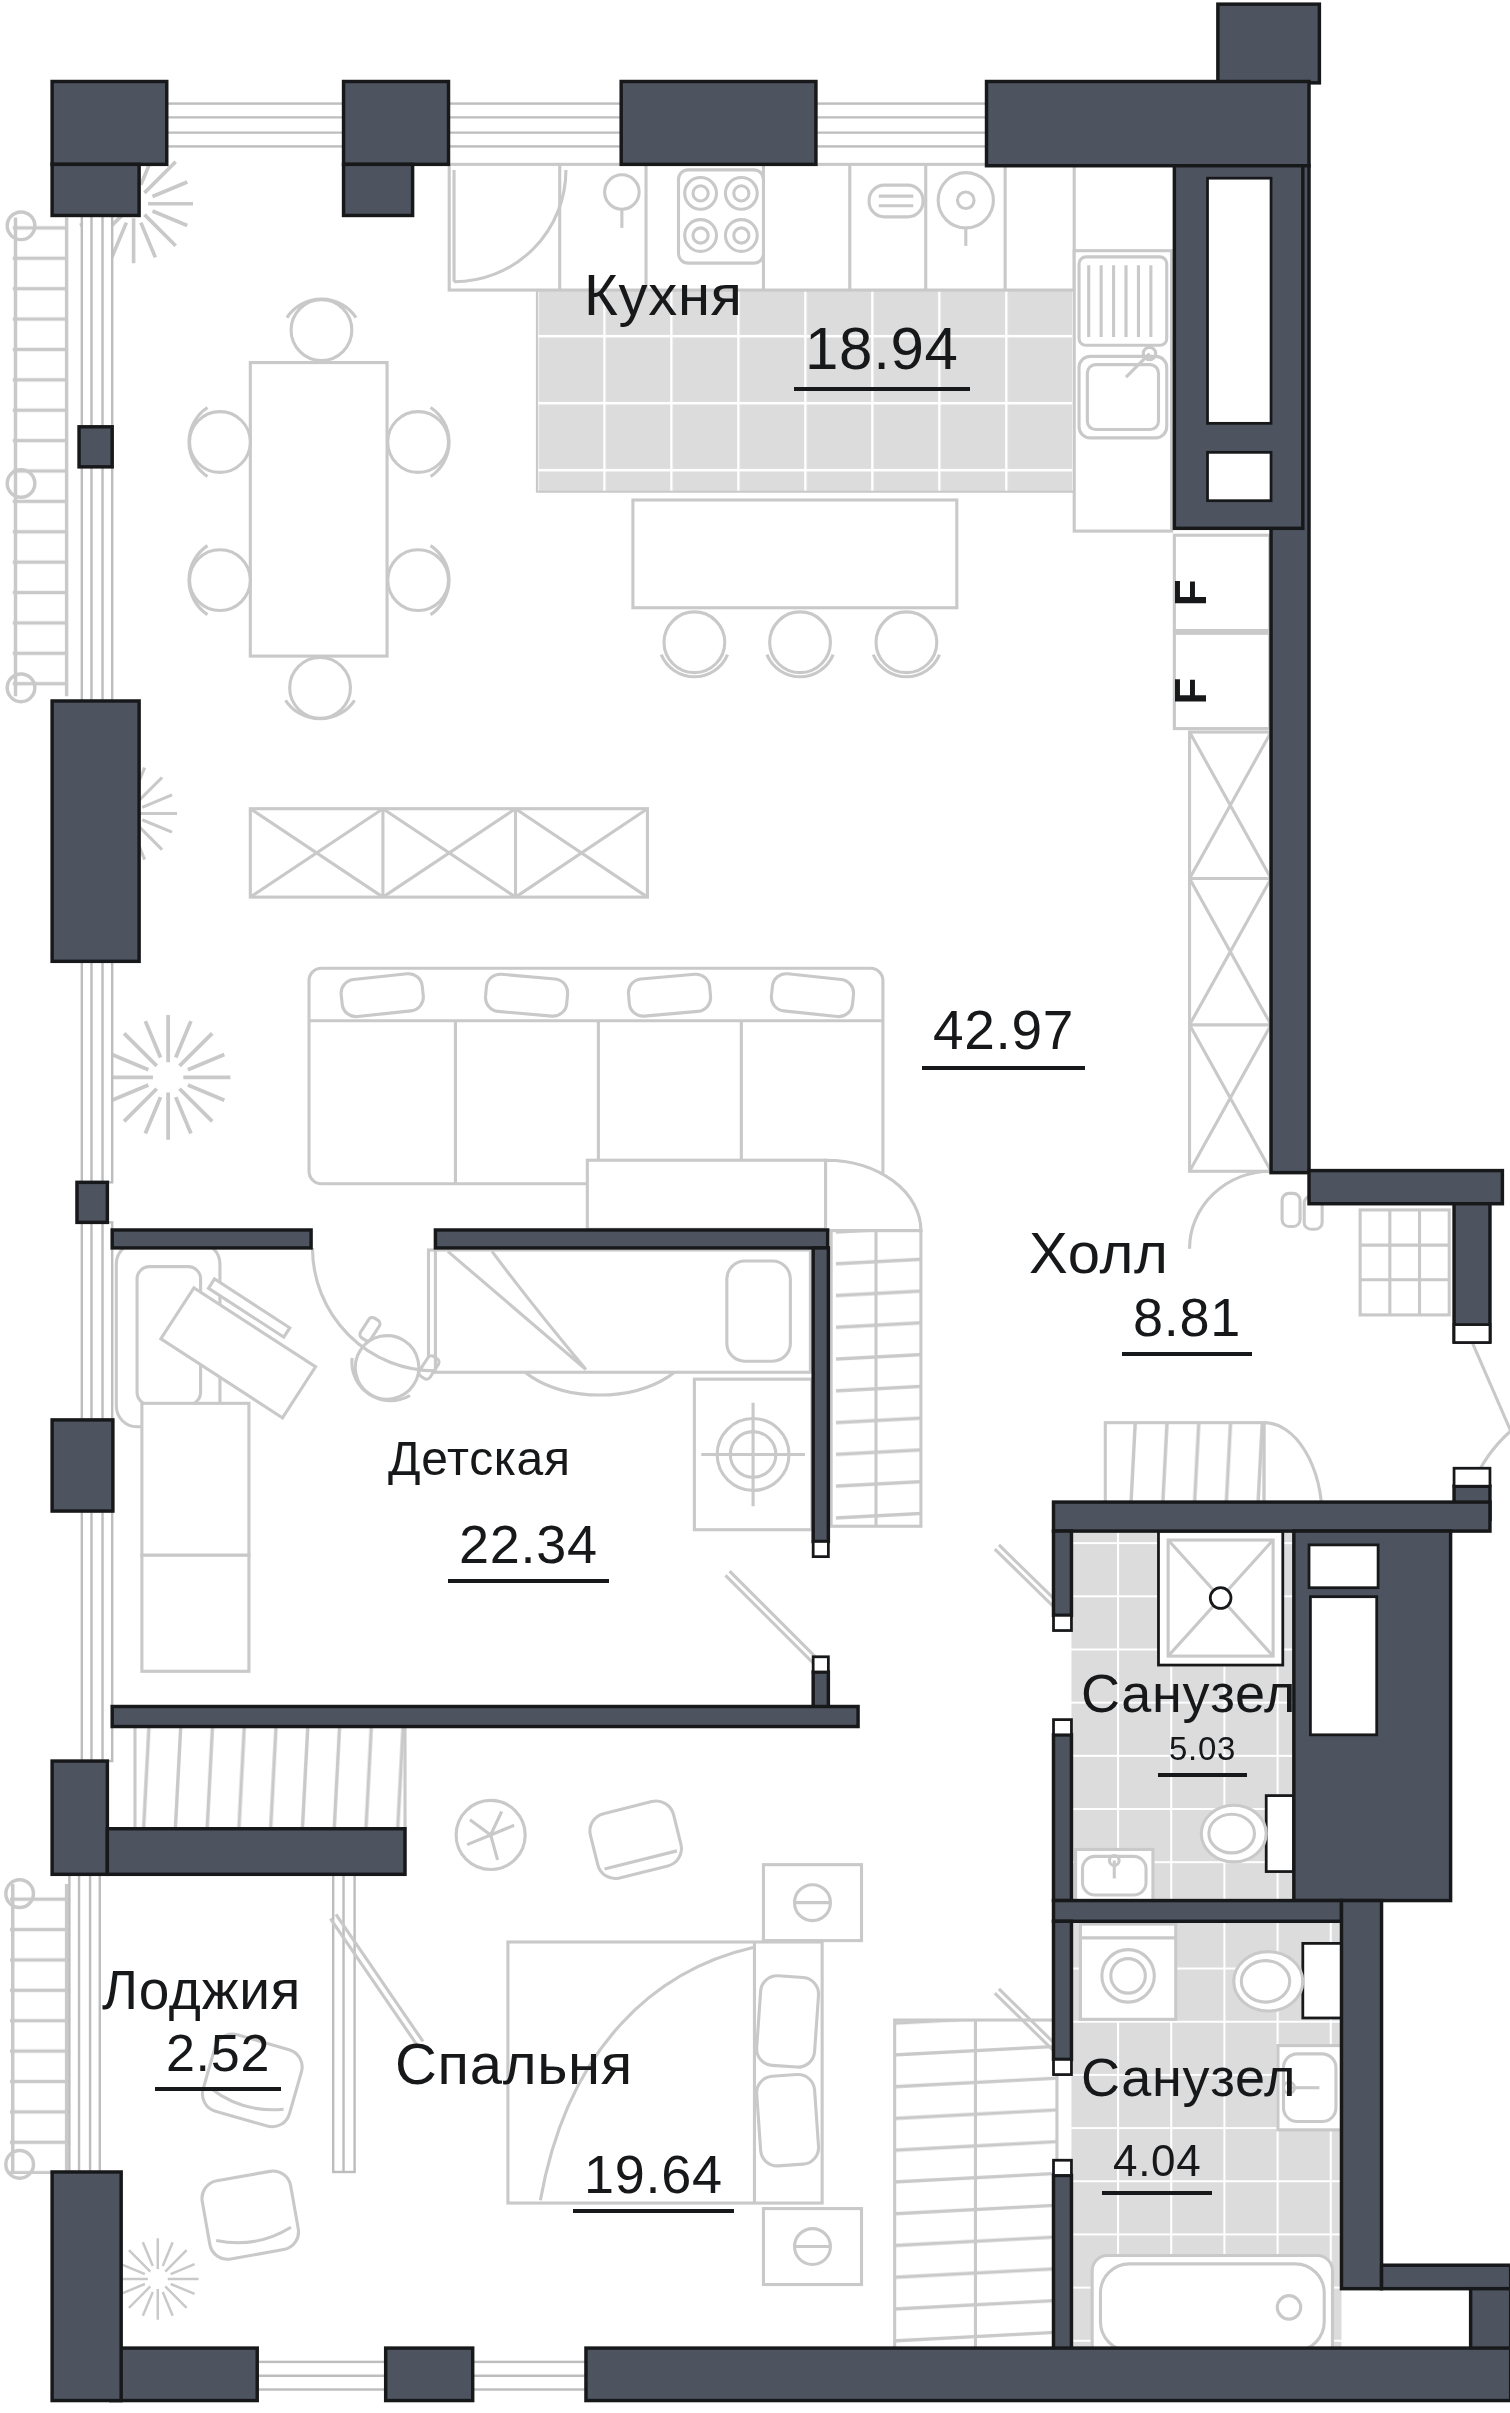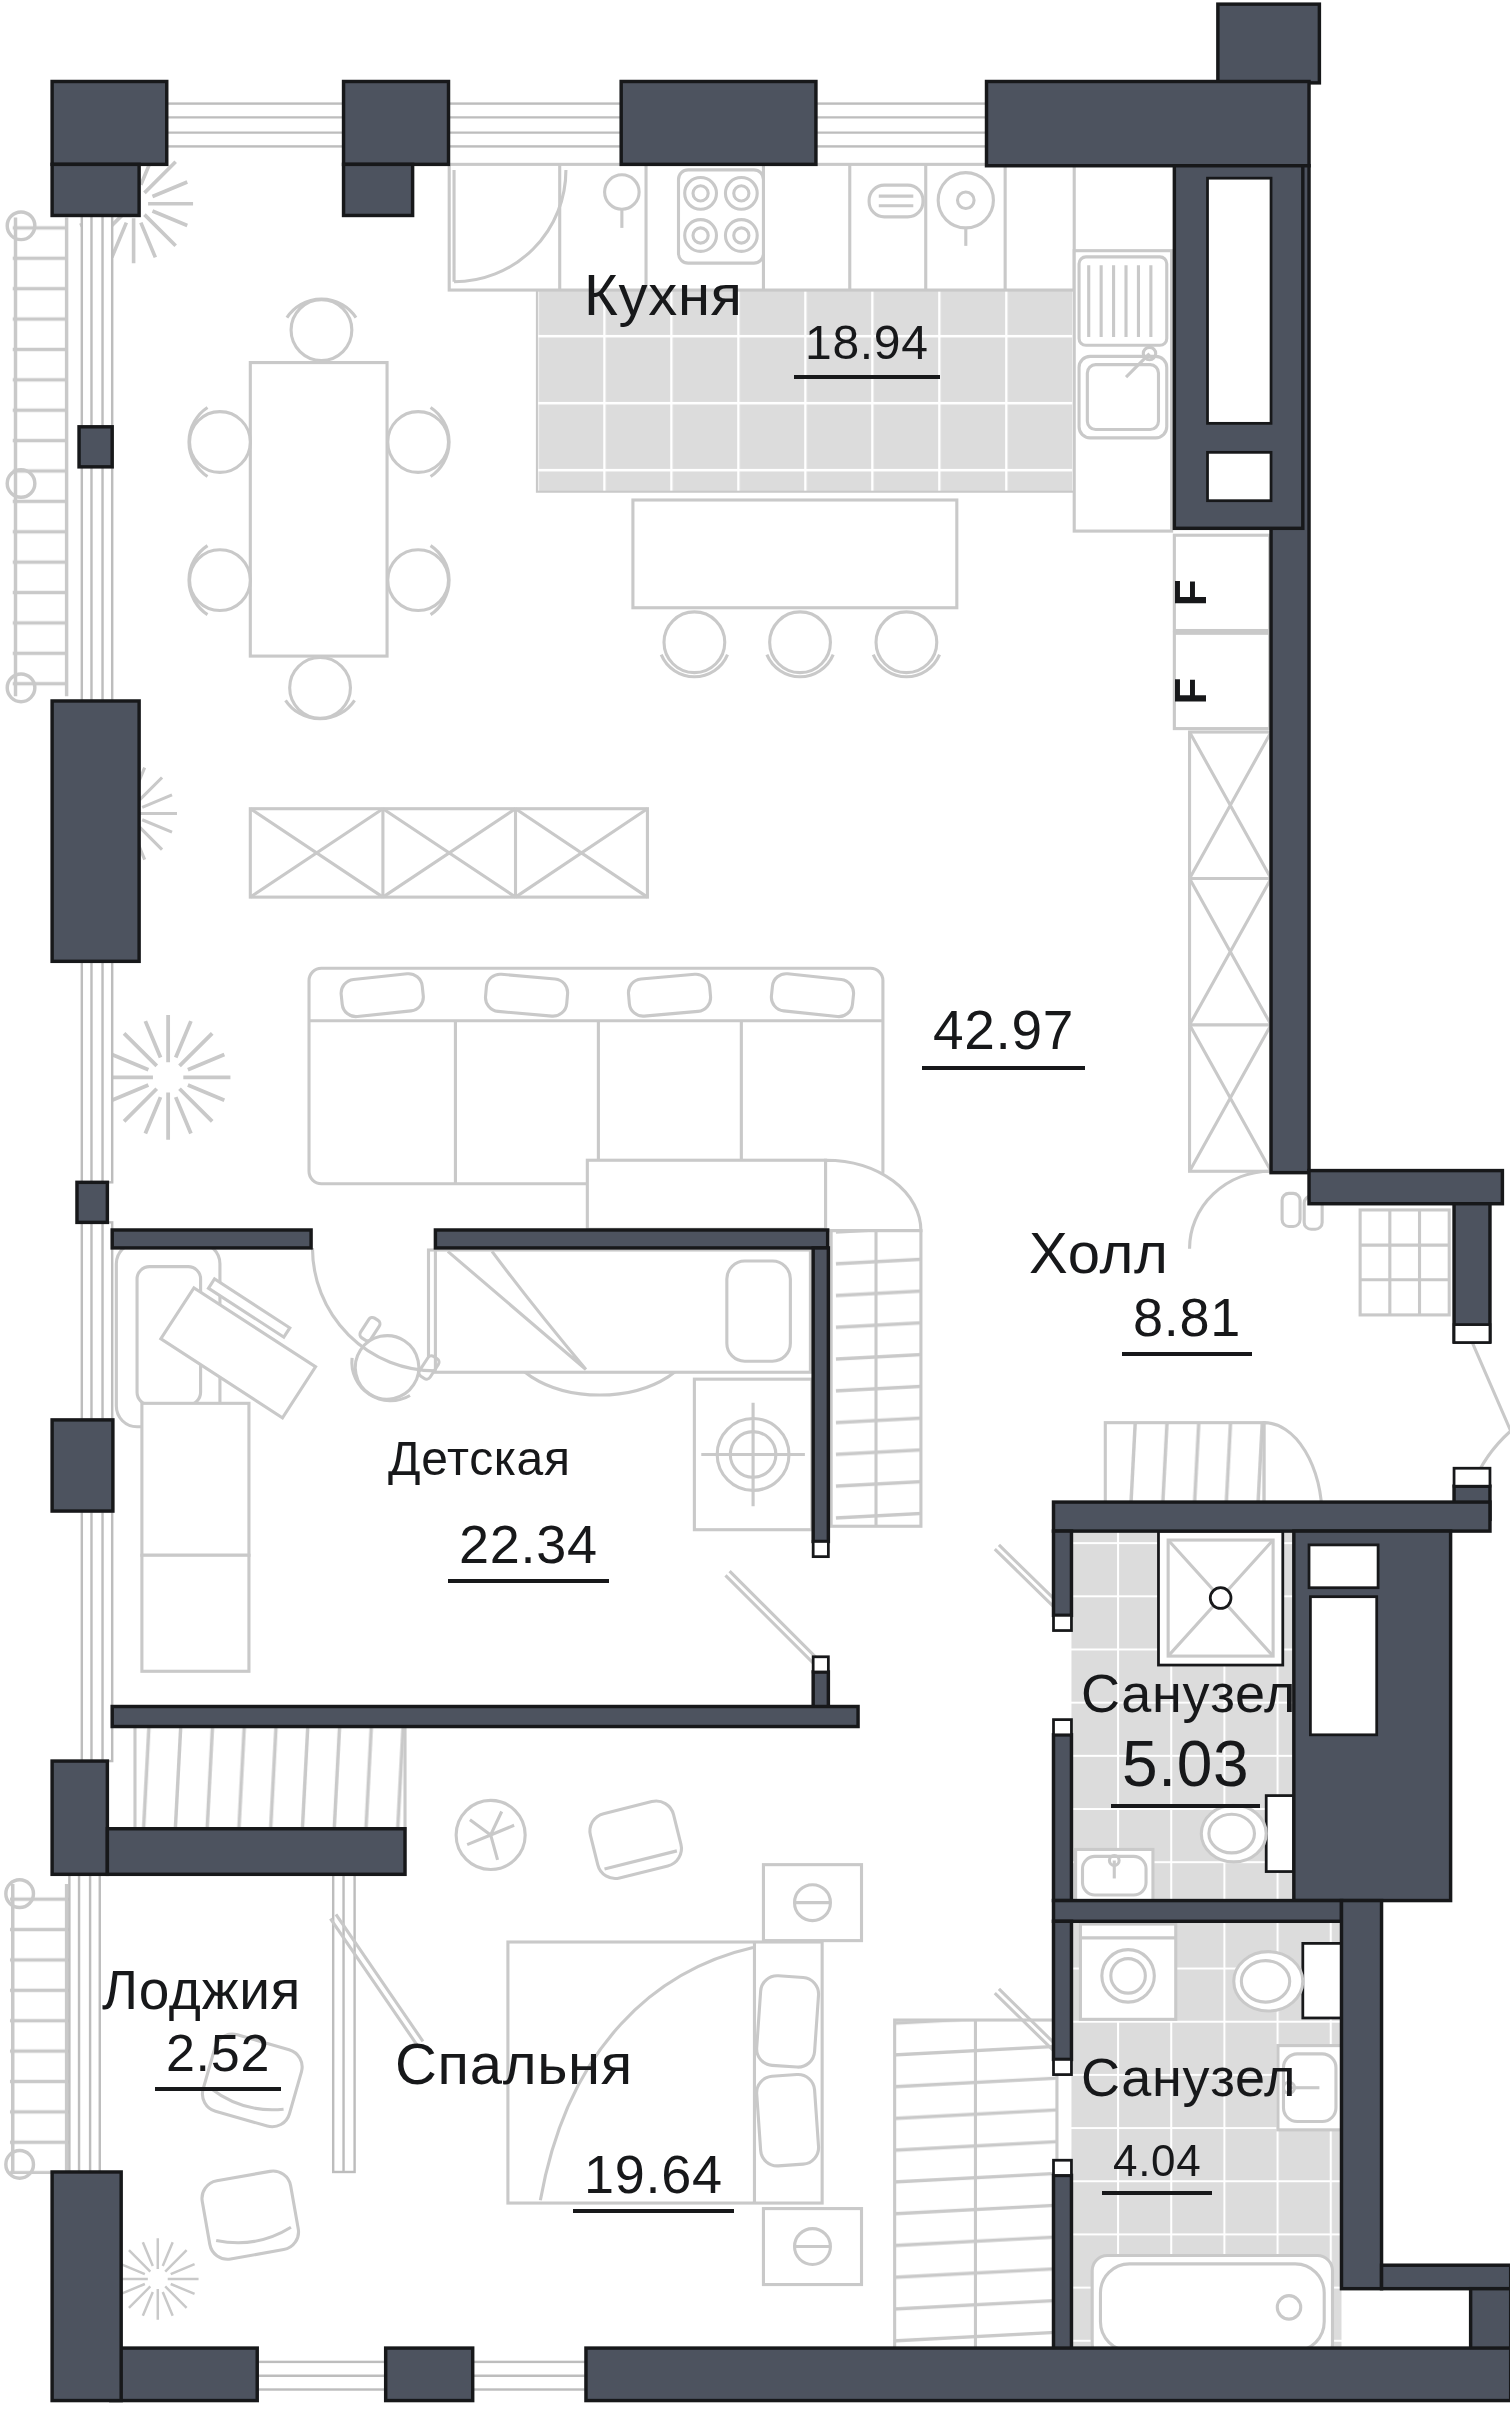--- a/index.html
+++ b/index.html
@@ -384,32 +384,32 @@
     <rect class="n" x="1525" y="2339" width="26" height="22"></rect>
     <rect class="n" x="1525" y="2490" width="26" height="22"></rect>
     <rect class="n" x="1525" y="2982" width="26" height="22"></rect>
     <rect class="n" x="1525" y="3128" width="26" height="22"></rect>
     <rect class="n" x="1177" y="2232" width="22" height="22"></rect>
     <rect class="n" x="1177" y="2399" width="22" height="22"></rect>
   </g>
 </svg>
 
   <div class="lbl name" style="left:584px;top:266px;font-size:58px">Кухня</div>
-  <div class="lbl area" style="left:794px;top:319px;font-size:48px">18.94</div>
+  <div class="lbl area" style="left:794px;top:319px;font-size:60px">18.94</div>
 
   <div class="lbl area" style="left:922px;top:1003px;font-size:55px">42.97</div>
 
   <div class="lbl name" style="left:1029px;top:1224px;font-size:58px">Холл</div>
   <div class="lbl area" style="left:1122px;top:1290px;font-size:54px">8.81</div>
 
   <div class="lbl name" style="left:388px;top:1435px;font-size:48px">Детская</div>
   <div class="lbl area" style="left:448px;top:1517px;font-size:54px">22.34</div>
 
   <div class="lbl name" style="left:1081px;top:1666px;font-size:54px">Санузел</div>
-  <div class="lbl area" style="left:1111px;top:1732px;font-size:64px">5.03</div>
+  <div class="lbl area" style="left:1158px;top:1732px;font-size:33px">5.03</div>
 
   <div class="lbl name" style="left:102px;top:1963px;font-size:55px">Лоджия</div>
   <div class="lbl area" style="left:155px;top:2027px;font-size:52px">2.52</div>
 
   <div class="lbl name" style="left:395px;top:2035px;font-size:58px">Спальня</div>
   <div class="lbl area" style="left:573px;top:2147px;font-size:54px">19.64</div>
 
   <div class="lbl name" style="left:1081px;top:2050px;font-size:54px">Санузел</div>
   <div class="lbl area" style="left:1102px;top:2139px;font-size:44px">4.04</div>
 </div>

